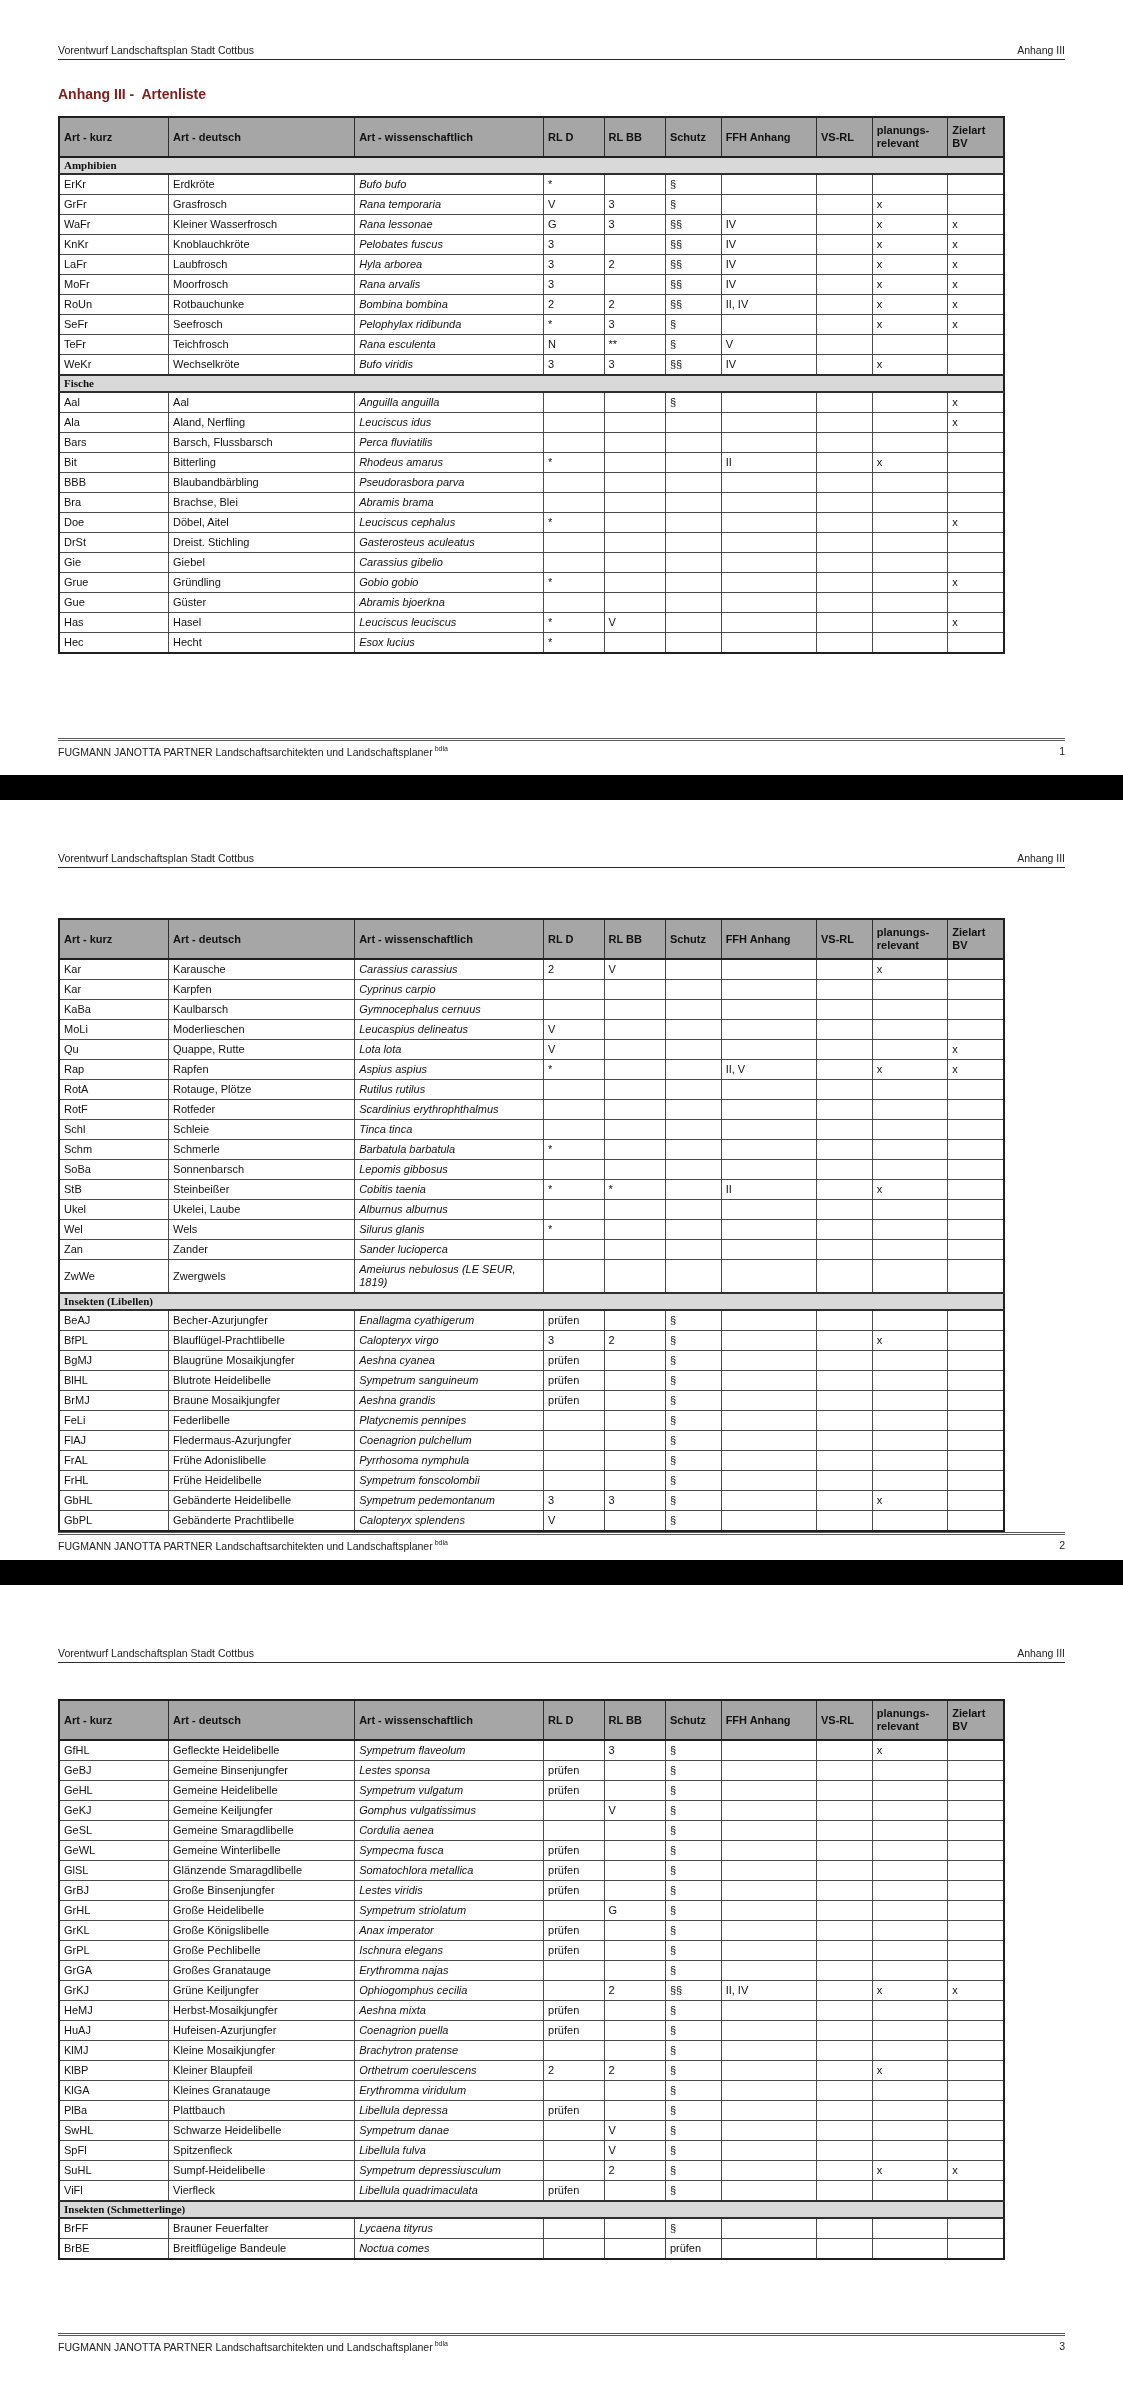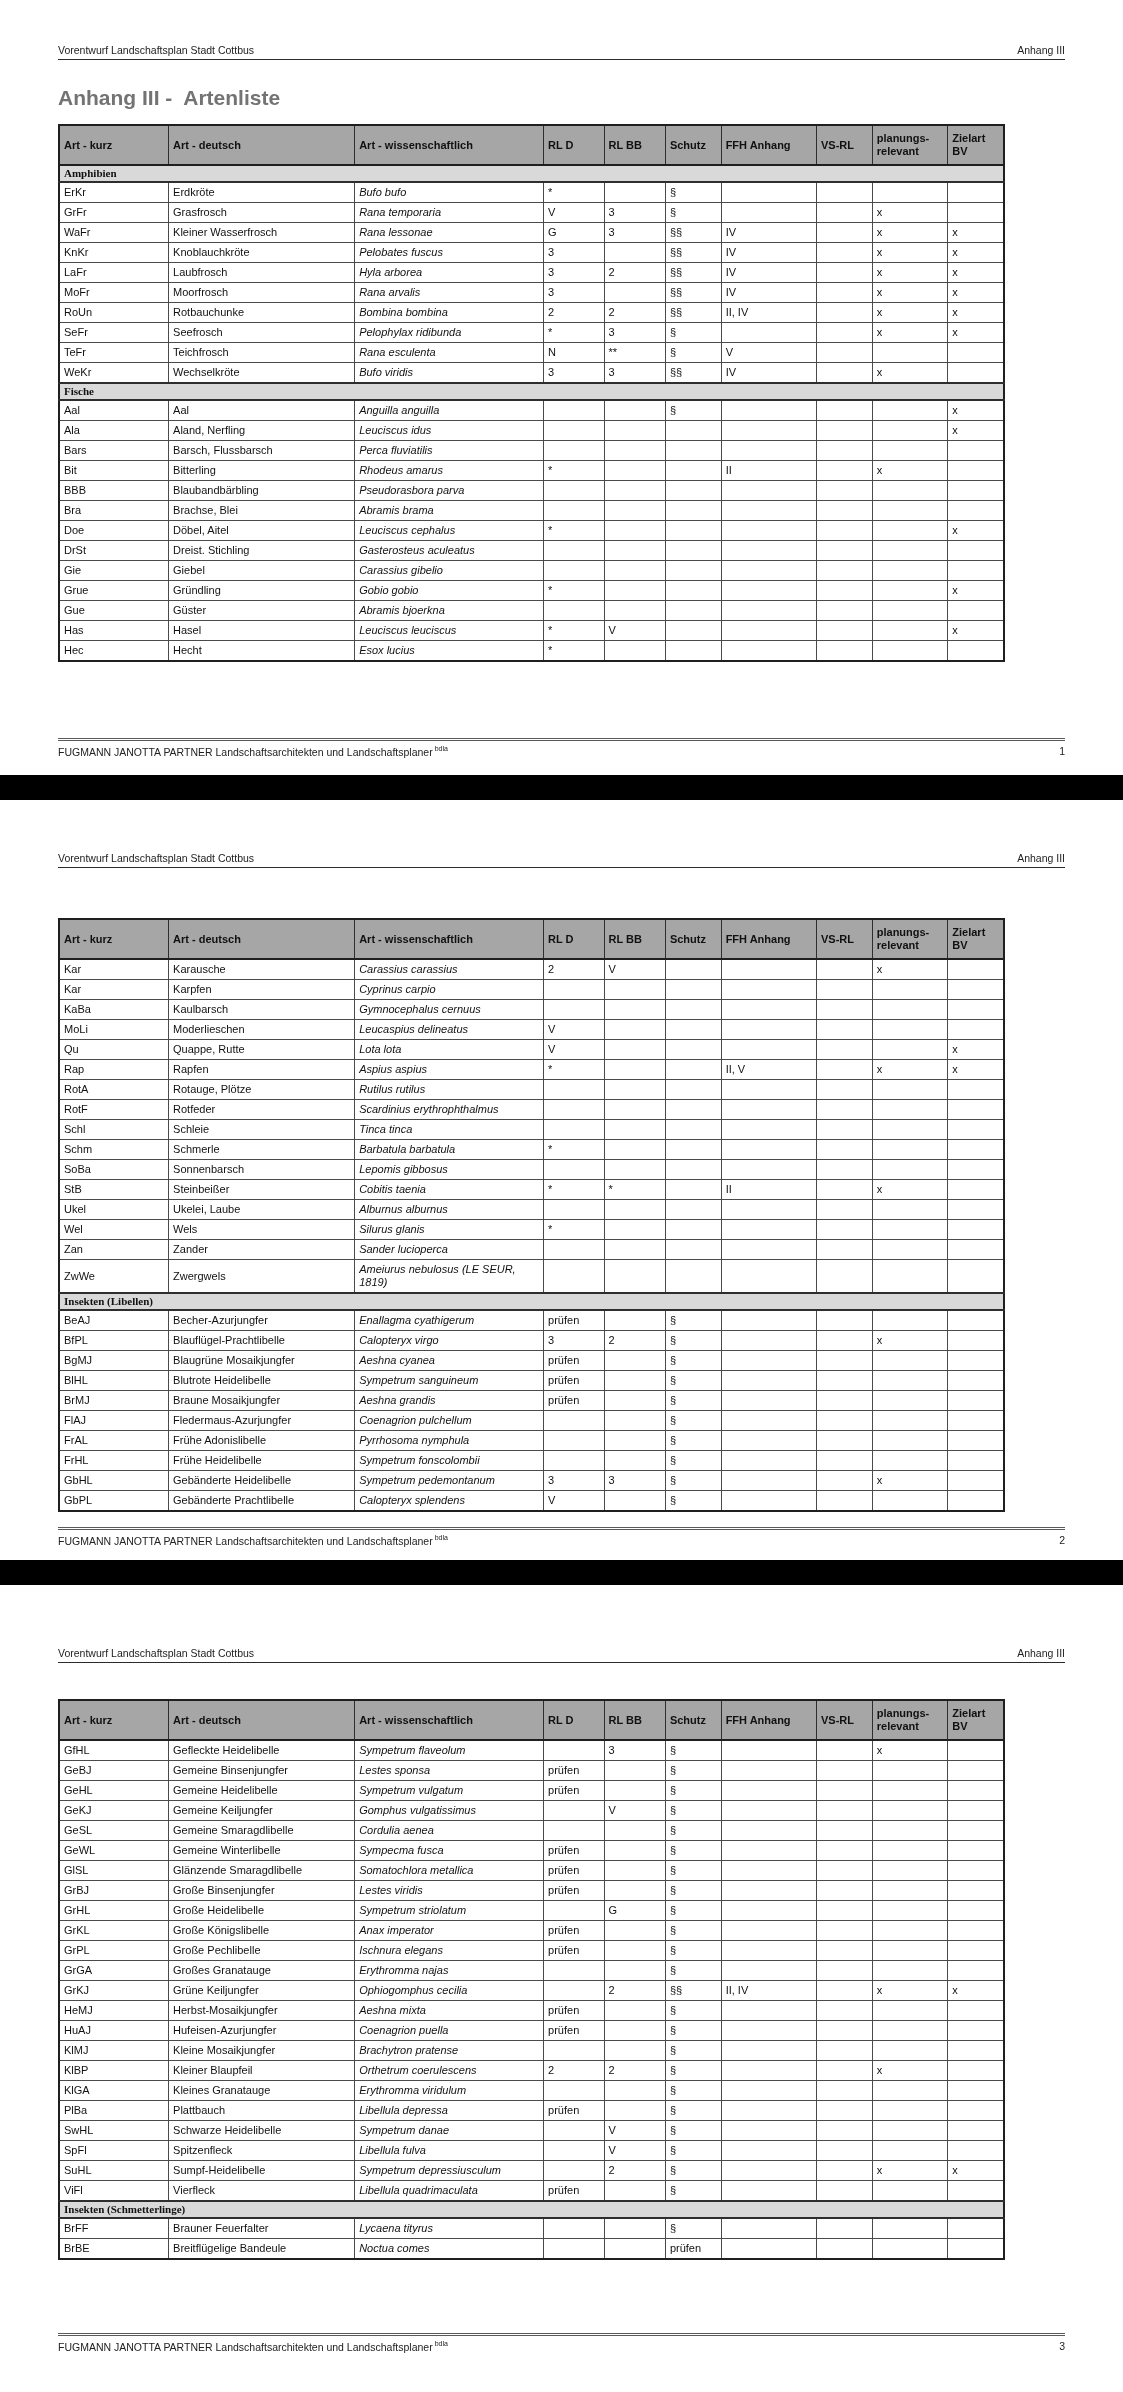--- a/index.html
+++ b/index.html
@@ -4,21 +4,21 @@
 <style>
   html,body{margin:0;padding:0;background:#ffffff;}
   body{width:1123px;font-family:"Liberation Sans","DejaVu Sans",sans-serif;color:#111;}
   .page{width:1123px;box-sizing:border-box;display:flex;flex-direction:column;background:#fff;}
   #page1{height:775px;padding:44px 58px 18px 58px;}
   #page2{height:760px;padding:52px 58px 14px 58px;}
   #page3{height:807px;padding:62px 58px 40px 58px;}
   .separator{width:1123px;height:25px;background:var(--sep,#000);}
   .page-header{display:flex;justify-content:space-between;align-items:flex-end;
     border-bottom:1.5px solid #2b2b2b;padding-bottom:3px;font-size:10.5px;color:#222;text-align:center;}
-  .doc-title{font-size:21px;font-weight:bold;margin:26px 0 0 0;white-space:pre;color:#737373;}
+  .doc-title{font-size:14px;font-weight:bold;margin:26px 0 0 0;white-space:pre;color:#7f1d1d;}
   table.species-table{border-collapse:collapse;width:94%;font-size:11px;table-layout:fixed;
     border:2px solid #1f1f1f;}
   #page1 table.species-table{margin-top:14px;}
   #page2 table.species-table{margin-top:50px;}
   #page3 table.species-table{margin-top:36px;}
   .species-table th{background:var(--header-bg,#a6a6a6);font-weight:bold;text-align:left;
     vertical-align:middle;padding:4px 4px;border:1px solid #2e2e2e;border-bottom:2px solid #1f1f1f;
     white-space:pre-line;line-height:13px;height:30px;}
   .species-table td{border:1px solid #4a4a4a;padding:3px 4px;line-height:13px;height:13px;
     vertical-align:middle;overflow:hidden;}
@@ -644,20 +644,32 @@
           <td class="sci">Aeshna grandis</td>
           <td>prüfen</td>
           <td></td>
           <td>§</td>
           <td></td>
           <td></td>
           <td></td>
           <td></td>
         </tr>
         <tr class="data-row">
+          <td>FeLi</td>
+          <td>Federlibelle</td>
+          <td class="sci">Platycnemis pennipes</td>
+          <td></td>
+          <td></td>
+          <td>§</td>
+          <td></td>
+          <td></td>
+          <td></td>
+          <td></td>
+        </tr>
+        <tr class="data-row">
           <td>FlAJ</td>
           <td>Fledermaus-Azurjungfer</td>
           <td class="sci">Coenagrion pulchellum</td>
           <td></td>
           <td></td>
           <td>§</td>
           <td></td>
           <td></td>
           <td></td>
           <td></td>

